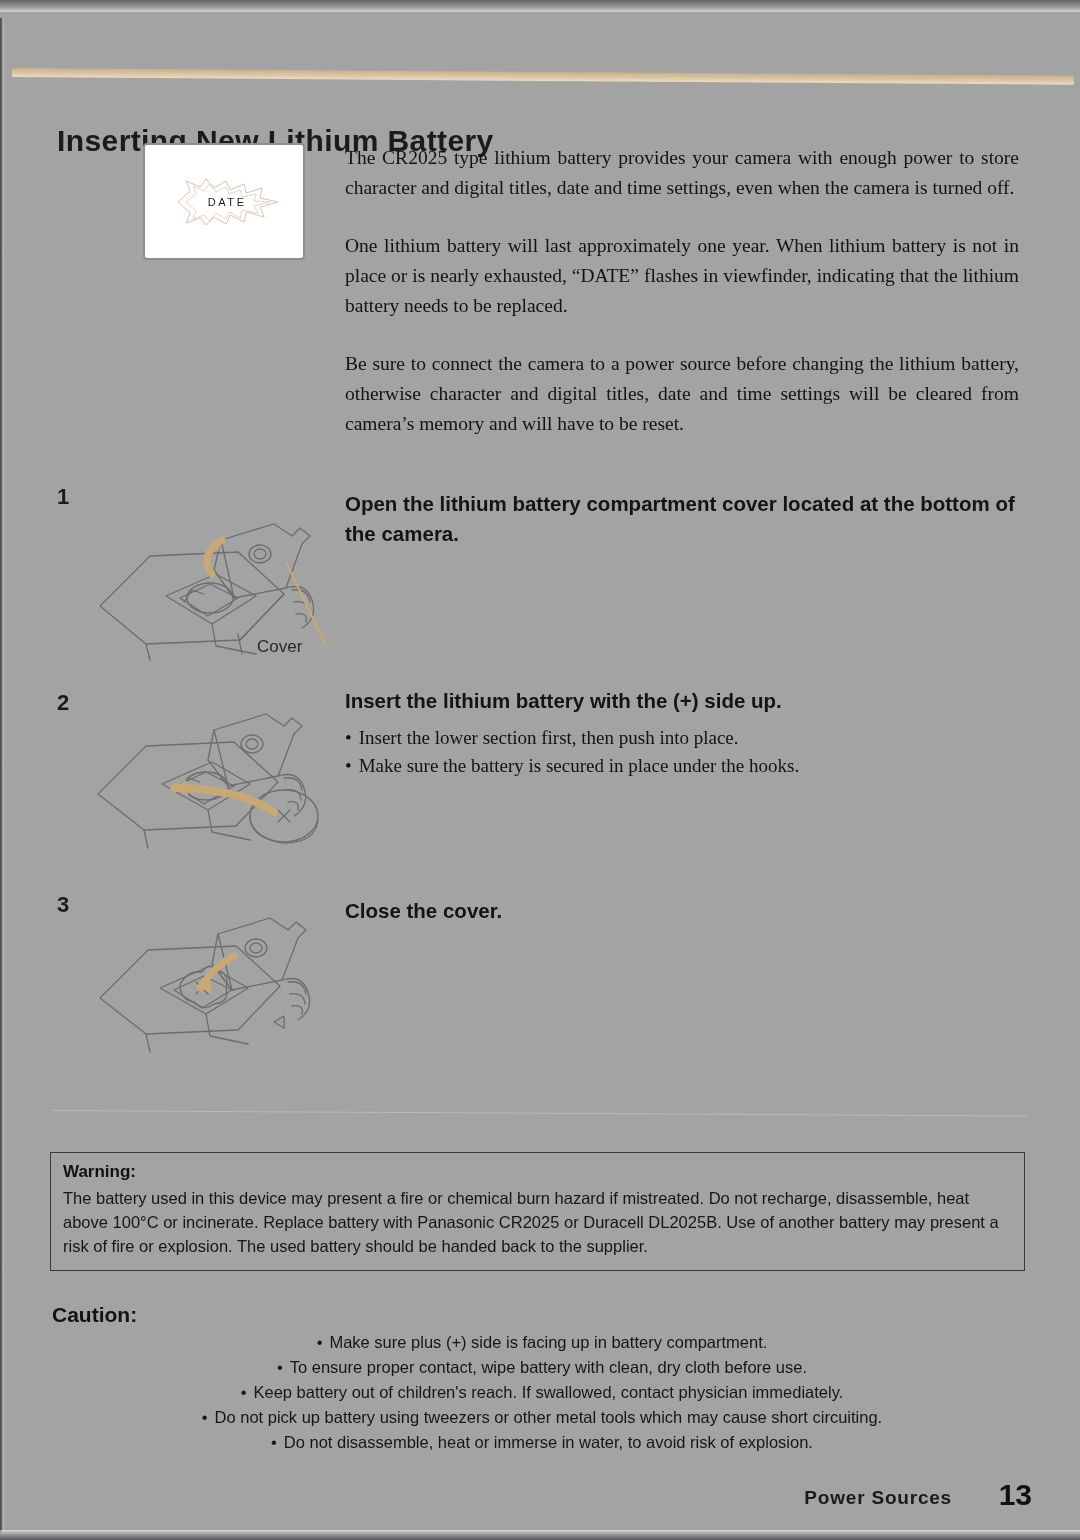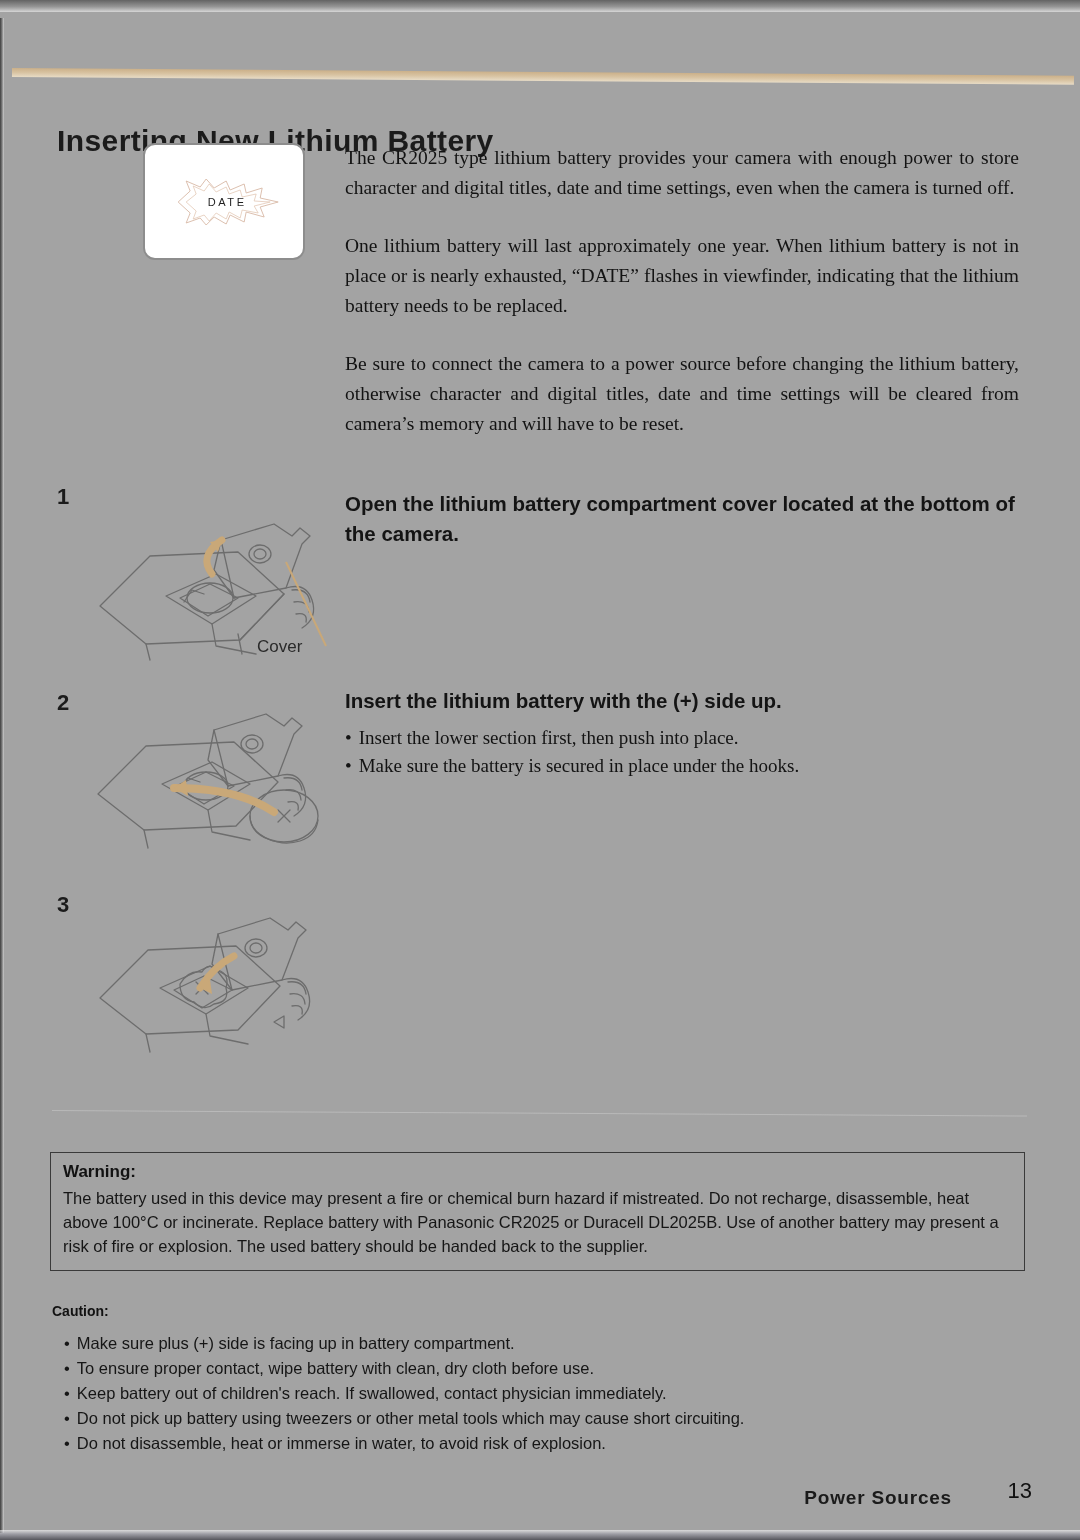--- a/index.html
+++ b/index.html
@@ -60,21 +60,21 @@
     color: #1b1b1b;
     white-space: nowrap;
   }
 
   
   .viewfinder {
     position: absolute;
     left: 143px; top: 143px;
     width: 158px; height: 113px;
     border: 2px solid #8d8d8d;
-    border-radius: 12px;
+    border-radius: 4px;
     background: #ffffff;
   }
   .vf-burst {
     position: absolute;
     left: 50%; top: 50%;
     transform: translate(-46%, -50%);
     width: 104px; height: 46px;
   }
   .vf-date {
     position: absolute;
@@ -172,28 +172,29 @@
 
   
   .caution {
     position: absolute;
     left: 52px; top: 1303px;
     width: 980px;
     font-family: "Liberation Sans", sans-serif;
   }
   .caution-title {
     font-weight: bold;
-    font-size: 14px;
+    font-size: 21px;
     color: #121212;
     margin-bottom: 3px;
   }
   .caution ul {
     list-style: none;
-    margin: 12px;
+    margin: 0;
     padding: 0;
+    text-align: center;
   }
   .caution li {
     font-size: 16.5px;
     line-height: 25px;
     color: #161616;
     white-space: nowrap;
   }
 
   
   .footer-label {
@@ -202,22 +203,22 @@
     font-family: "Liberation Sans", sans-serif;
     font-weight: bold;
     font-size: 19px;
     letter-spacing: .8px;
     color: #1b1b1b;
   }
   .footer-page {
     position: absolute;
     right: 48px; top: 1478px;
     font-family: "Liberation Sans", sans-serif;
-    font-weight: normal;
-    font-size: 22px;
+    font-weight: bold;
+    font-size: 30px;
     color: #111111;
   }
 </style>
 </head>
 <body>
 
 <div class="page">
 
   <div class="scan-edge-top"></div>
   <div class="scan-edge-left"></div>
@@ -328,20 +329,21 @@
       <path d="M200 106 Q216 104 218 118"></path>
       <path d="M202 118 Q216 116 217 128"></path>
       <path d="M204 130 Q216 128 214 138"></path>
       <path d="M118 138 L122 160 L160 168"></path>
       <path d="M186 146 L196 140 L196 152 Z"></path>
     </g>
     <path d="M146 80 Q126 90 112 112" fill="none" stroke="#c9a878" stroke-width="7" stroke-linecap="round"></path>
     <polygon points="112,112 122,104 124,118" fill="#c9a878"></polygon>
   </svg>
 
+  <div class="step-head" style="left:345px; top:896px; width:690px;">Close the cover.</div>
 
 
   <div class="mid-rule"></div>
 
   <div class="warning-box">
     <div class="warning-title">Warning:</div>
     <div class="warning-body">The battery used in this device may present a fire or chemical burn hazard if mistreated. Do not recharge, disassemble, heat above 100°C or incinerate. Replace battery with Panasonic CR2025 or Duracell DL2025B. Use of another battery may present a risk of fire or explosion. The used battery should be handed back to the supplier.</div>
   </div>
 
   <div class="caution">

